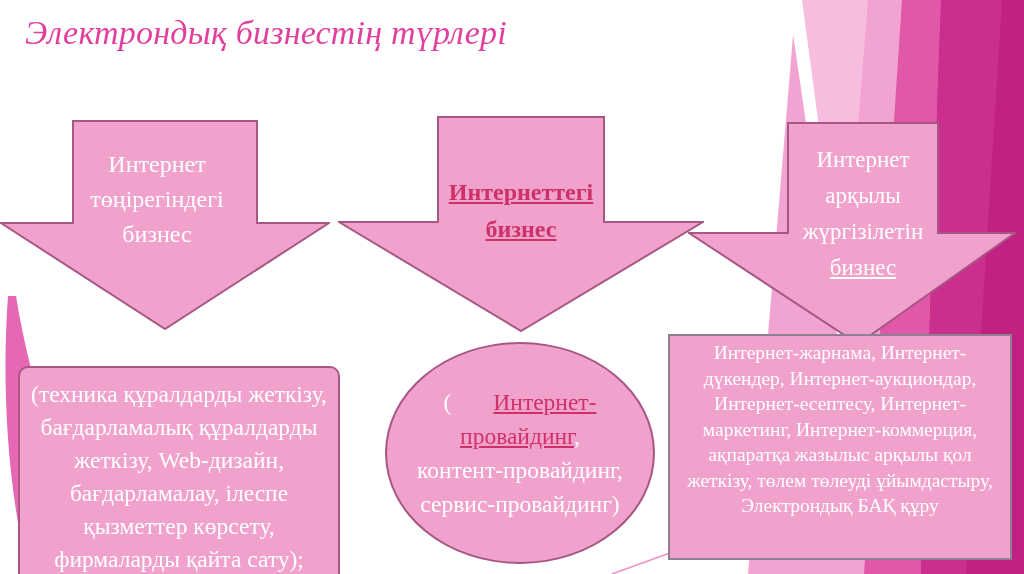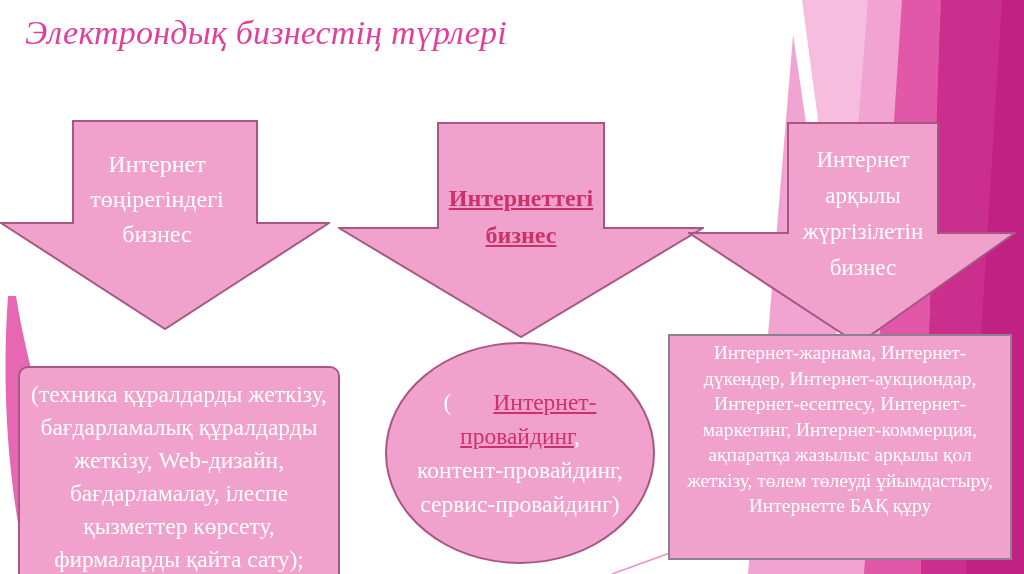--- a/index.html
+++ b/index.html
@@ -29,21 +29,21 @@
   .arrow1-text{left:73px;top:27px;width:168px;font-size:24px;line-height:35px;}
   .arrow2-text{left:95px;top:58px;width:176px;font-size:24px;line-height:37px;}
   .arrow3-text{left:96px;top:20px;width:158px;font-size:23px;line-height:36px;}
   .link-strong{
     color:var(--link,#ce3168);font-weight:bold;text-decoration:underline;cursor:pointer;
   }
   .link-red{
     color:var(--link,#ce3168);text-decoration:underline;cursor:pointer;margin-left:42px;
   }
   .link-white{
-    color:var(--text-on-shape,#ffffff);cursor:pointer;
+    color:var(--text-on-shape,#ffffff);text-decoration:underline;cursor:pointer;
   }
   .box-left{
     left:18px;top:338px;width:318px;height:218px;
     background:var(--shape-fill,#f0a2cd);
     border:2px solid var(--border-rose,#b97da3);
     border-radius:10px;
     display:flex;align-items:center;justify-content:center;margin-top:28px;
   }
   .box-left .inner{font-size:23.5px;line-height:33px;color:var(--text-on-shape,#fff);text-align:center;padding:0 4px;}
   .ellipse{
@@ -83,21 +83,21 @@
     <div>Электрондық бизнестің түрлері</div>
   </div>
 
   <div class="shape" style="left:0px;top:120px;width:330px;height:210px;">
     <svg width="330" height="210" viewBox="0 0 330 210">
       <polygon class="arrow-poly" points="73,1 257,1 257,103 329,103 165,209 1,103 73,103"></polygon>
     </svg>
     <div class="shape-text arrow1-text">Интернет төңірегіндегі бизнес</div>
   </div>
 
-  <div class="shape" style="left:338px;top:122px;width:366px;height:216px;">
+  <div class="shape" style="left:338px;top:116px;width:366px;height:216px;">
     <svg width="366" height="216" viewBox="0 0 366 216">
       <polygon class="arrow-poly" points="100,1 266,1 266,106 365,106 183,215 1,106 100,106"></polygon>
     </svg>
     <div class="shape-text arrow2-text">
       <span class="link-strong">Интернеттегі бизнес</span>
     </div>
   </div>
 
   <div class="shape" style="left:688px;top:122px;width:328px;height:223px;">
     <svg width="328" height="223" viewBox="0 0 328 223">
@@ -113,16 +113,16 @@
     <div class="inner">(техника құралдарды жеткізу, бағдарламалық құралдарды жеткізу, Web-дизайн, бағдарламалау, ілеспе қызметтер көрсету, фирмаларды қайта сату);</div>
   </div>
 
   <div class="shape ellipse">
     <div class="inner">
       <span>(</span><span class="link-red">Интернет-провайдинг</span><span>, контент-провайдинг, сервис-провайдинг)</span>
     </div>
   </div>
 
   <div class="shape box-right">
-    <div class="inner">Интернет-жарнама, Интернет-дүкендер, Интернет-аукциондар, Интернет-есептесу, Интернет-маркетинг, Интернет-коммерция, ақпаратқа жазылыс арқылы қол жеткізу, төлем төлеуді ұйымдастыру, Интернетте БАҚ құру</div>
+    <div class="inner">Интернет-жарнама, Интернет-дүкендер, Интернет-аукциондар, Интернет-есептесу, Интернет-маркетинг, Интернет-коммерция, ақпаратқа жазылыс арқылы қол жеткізу, төлем төлеуді ұйымдастыру, Электрондық БАҚ құру</div>
   </div>
 
 </div>
 
 </body></html>

